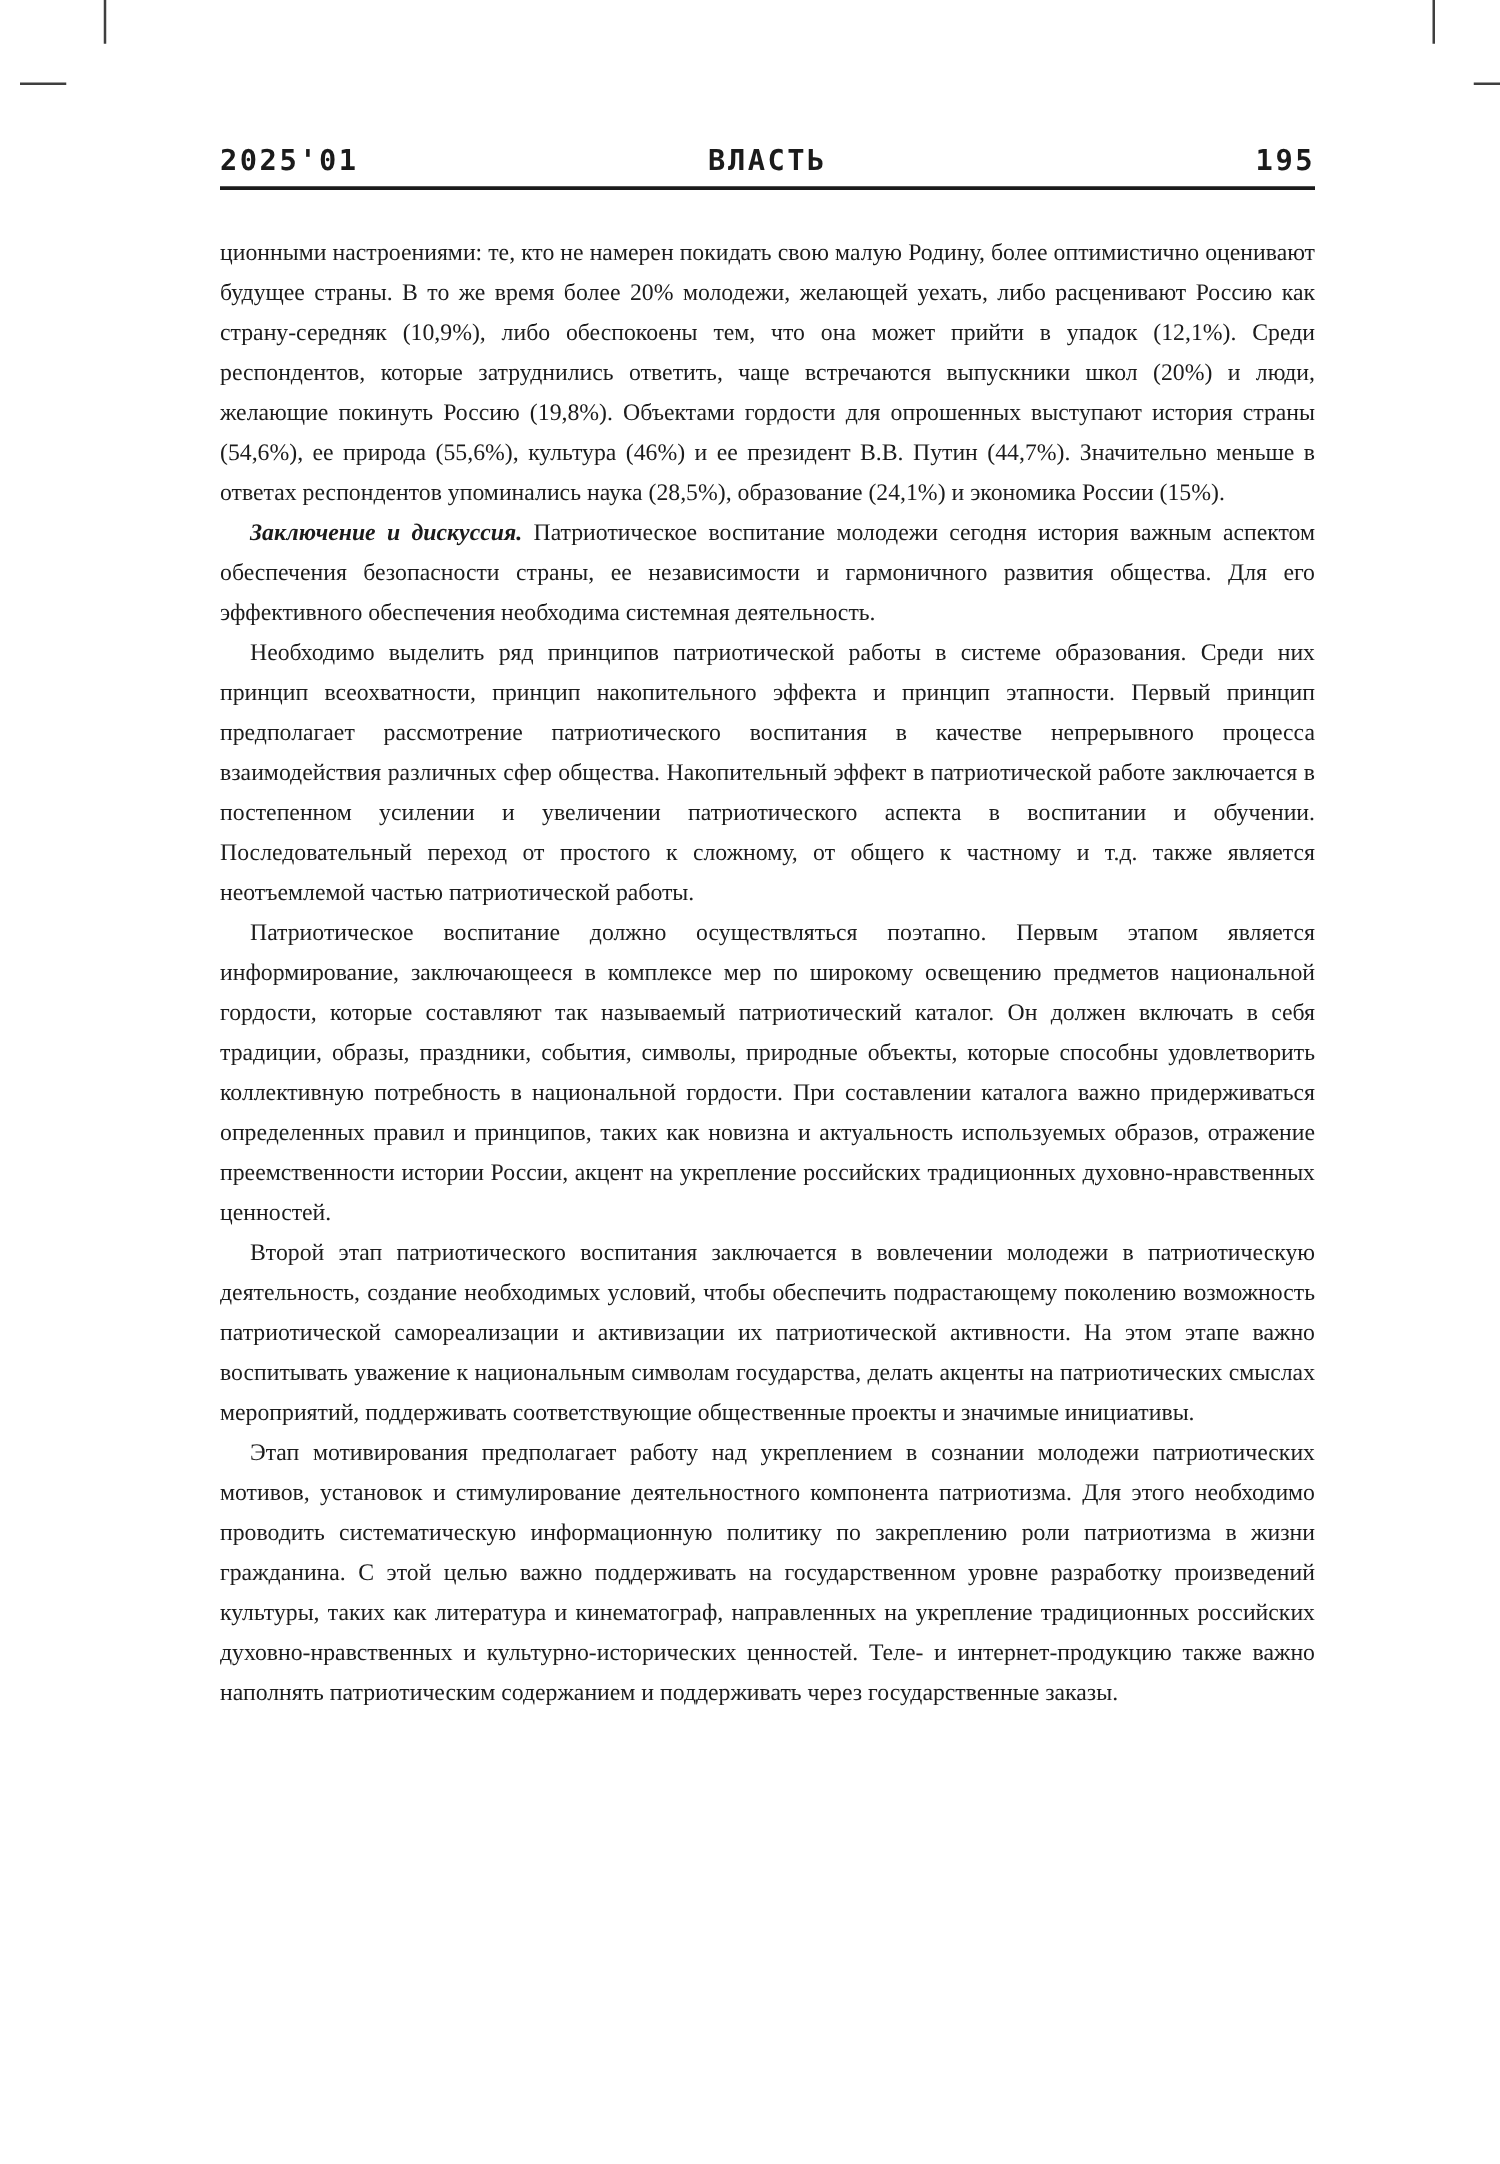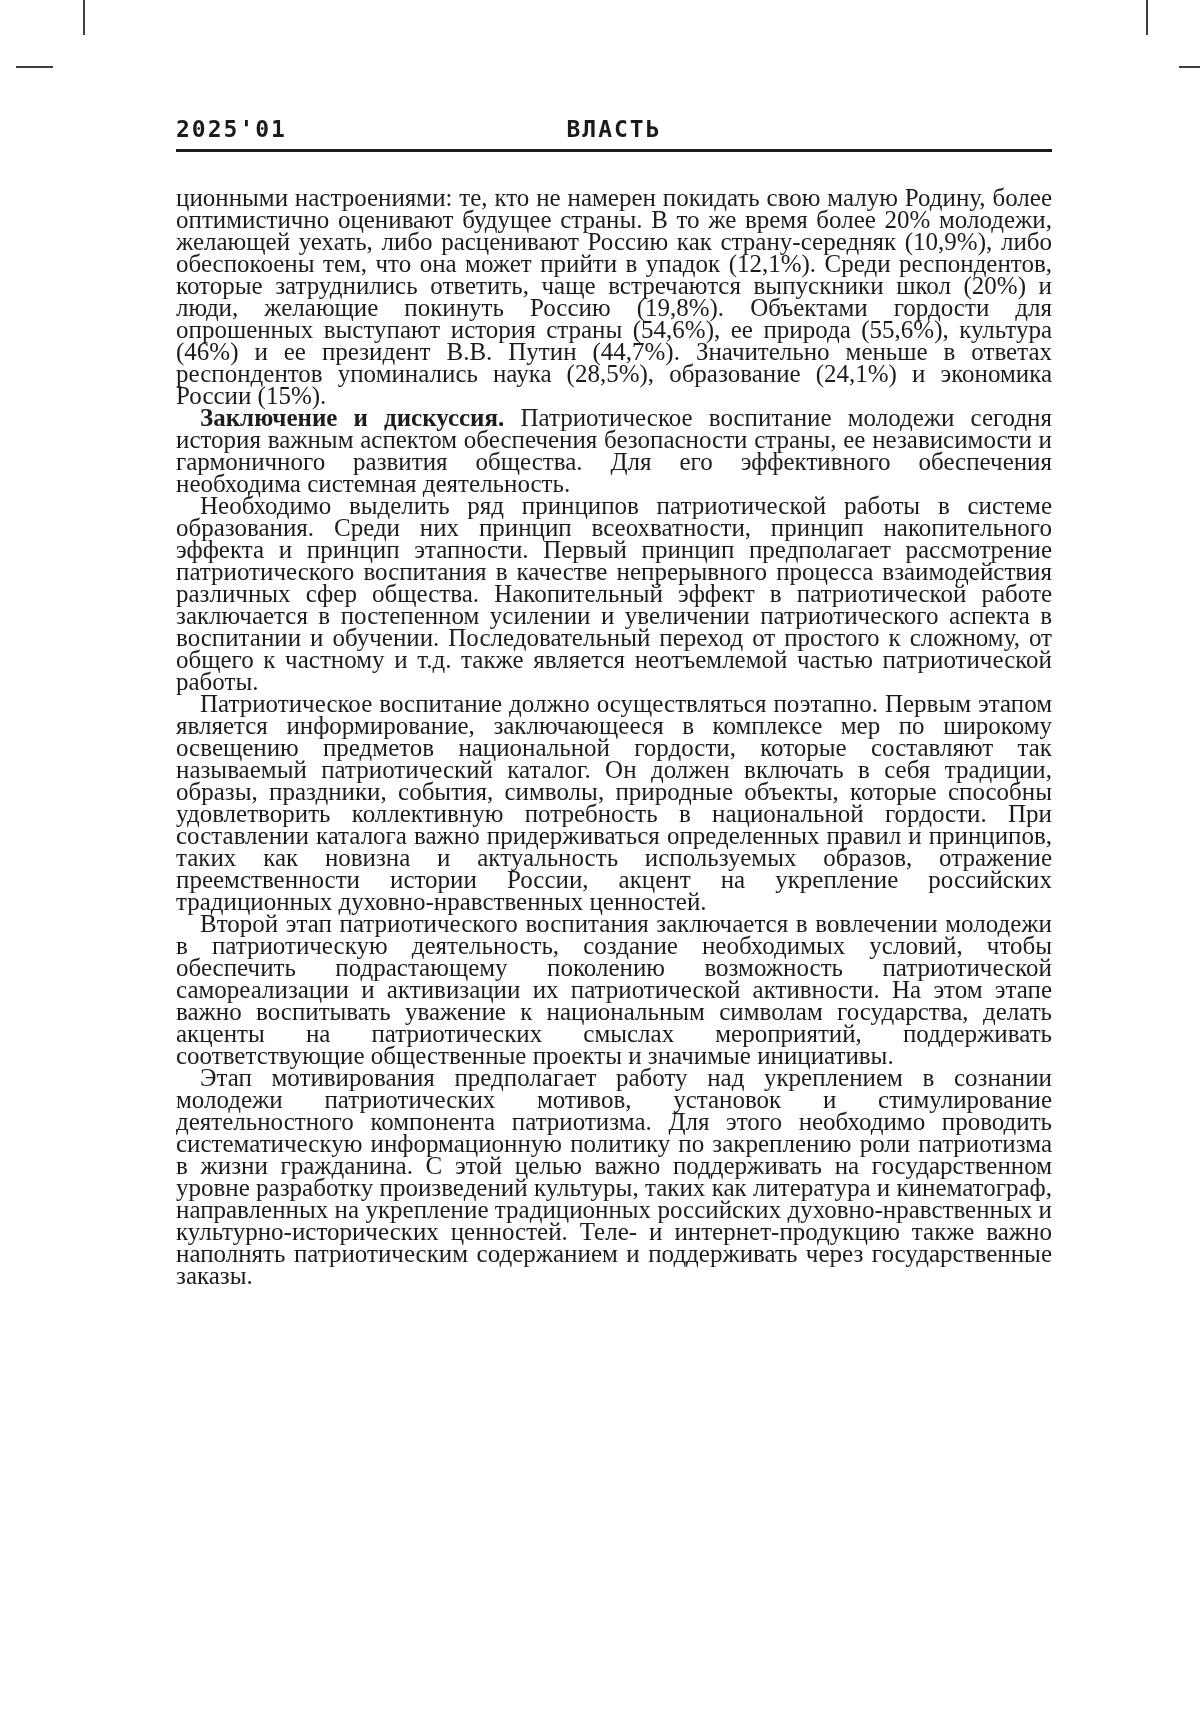--- a/index.html
+++ b/index.html
@@ -52,35 +52,36 @@
     padding-bottom: 7px;
     border-bottom: 3px solid #1b1b1b;
   }
   .header .h-left  { text-align: left; }
   .header .h-center{ text-align: right; }
   .header .h-right { text-align: right; }
 
   .text {
     margin-top: 35px;
     font-family: "Liberation Serif", serif;
-    font-size: 25px;
-    line-height: 22px;
+    font-size: 19px;
+    line-height: 32px;
     color: #1c1c1c;
     text-align: justify;
   }
   .text p {
     margin: 0;
     padding: 0;
     text-indent: 24px;
   }
   .text p.first {
     text-indent: 0;
   }
   .lead {
     font-weight: bold;
+    font-style: italic;
   }
 </style>
 </head>
 <body>
 
 <div class="page">
 
   <div class="crop v tl-v"></div>
   <div class="crop h tl-h"></div>
   <div class="crop v tr-v"></div>
@@ -88,20 +89,21 @@
   <div class="crop h bl-h"></div>
   <div class="crop v bl-v"></div>
   <div class="crop h br-h"></div>
   <div class="crop v br-v"></div>
 
   <div class="content">
 
     <div class="header">
       <span class="h-left">2025'01</span>
       <span class="h-center">ВЛАСТЬ</span>
+      <span class="h-right">195</span>
     </div>
 
     <div class="text">
       <p class="first">ционными настроениями: те, кто не намерен покидать свою малую Родину, более оптимистично оценивают будущее страны. В то же время более 20% молодежи, желающей уехать, либо расценивают Россию как страну-середняк (10,9%), либо обеспокоены тем, что она может прийти в упадок (12,1%). Среди респондентов, которые затруднились ответить, чаще встречаются выпускники школ (20%) и люди, желающие покинуть Россию (19,8%). Объектами гордости для опрошенных выступают история страны (54,6%), ее природа (55,6%), культура (46%) и ее президент В.В. Путин (44,7%). Значительно меньше в ответах респондентов упоминались наука (28,5%), образование (24,1%) и экономика России (15%).</p>
       <p><span class="lead">Заключение и дискуссия.</span> <span>Патриотическое воспитание молодежи сегодня история важным аспектом обеспечения безопасности страны, ее независимости и гармоничного развития общества. Для его эффективного обеспечения необходима системная деятельность.</span></p>
       <p>Необходимо выделить ряд принципов патриотической работы в системе образования. Среди них принцип всеохватности, принцип накопительного эффекта и принцип этапности. Первый принцип предполагает рассмотрение патриотического воспитания в качестве непрерывного процесса взаимодействия различных сфер общества. Накопительный эффект в патриотической работе заключается в постепенном усилении и увеличении патриотического аспекта в воспитании и обучении. Последовательный переход от простого к сложному, от общего к частному и т.д. также является неотъемлемой частью патриотической работы.</p>
       <p>Патриотическое воспитание должно осуществляться поэтапно. Первым этапом является информирование, заключающееся в комплексе мер по широкому освещению предметов национальной гордости, которые составляют так называемый патриотический каталог. Он должен включать в себя традиции, образы, праздники, события, символы, природные объекты, которые способны удовлетворить коллективную потребность в национальной гордости. При составлении каталога важно придерживаться определенных правил и принципов, таких как новизна и актуальность используемых образов, отражение преемственности истории России, акцент на укрепление российских традиционных духовно-нравственных ценностей.</p>
       <p>Второй этап патриотического воспитания заключается в вовлечении молодежи в патриотическую деятельность, создание необходимых условий, чтобы обеспечить подрастающему поколению возможность патриотической самореализации и активизации их патриотической активности. На этом этапе важно воспитывать уважение к национальным символам государства, делать акценты на патриотических смыслах мероприятий, поддерживать соответствующие общественные проекты и значимые инициативы.</p>
       <p>Этап мотивирования предполагает работу над укреплением в сознании молодежи патриотических мотивов, установок и стимулирование деятельностного компонента патриотизма. Для этого необходимо проводить систематическую информационную политику по закреплению роли патриотизма в жизни гражданина. С этой целью важно поддерживать на государственном уровне разработку произведений культуры, таких как литература и кинематограф, направленных на укрепление традиционных российских духовно-нравственных и культурно-исторических ценностей. Теле- и интернет-продукцию также важно наполнять патриотическим содержанием и поддерживать через государственные заказы.</p>
     </div>

